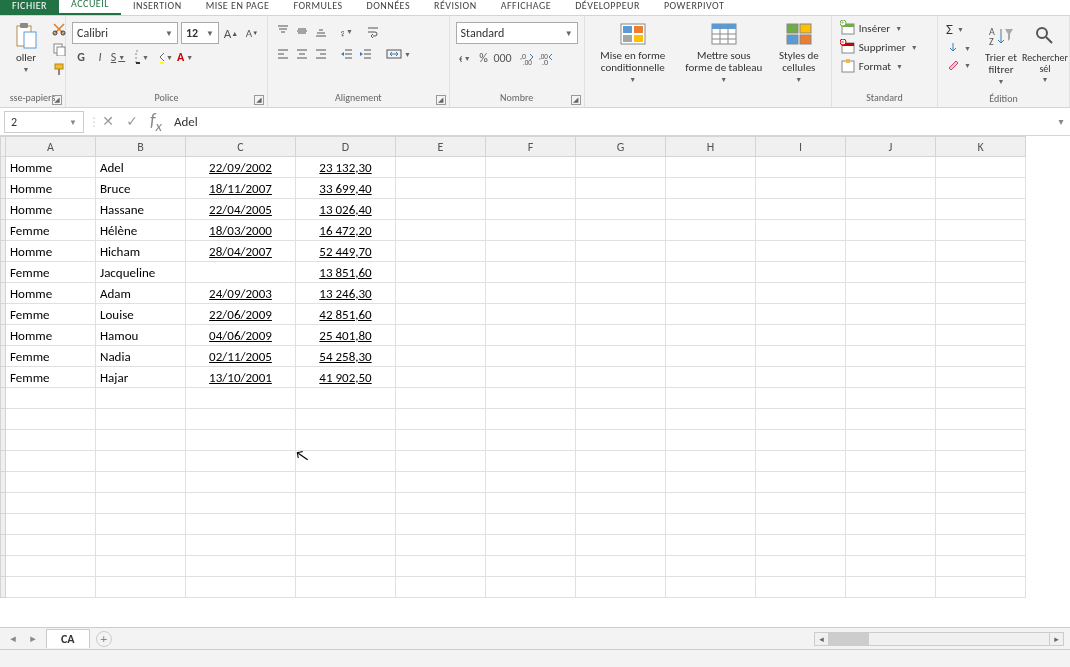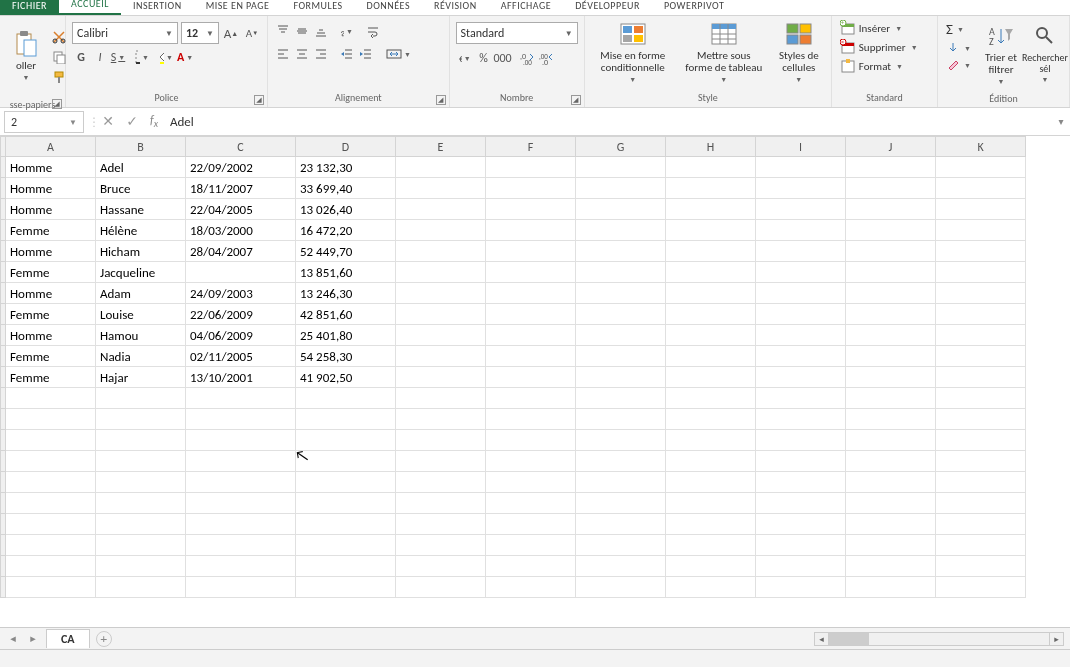--- a/index.html
+++ b/index.html
@@ -7,51 +7,51 @@
 
     
     .menu-tabs { height: 16px; background: #fff; display: flex; align-items: flex-end; border-bottom: 1px solid #d4d4d4; padding-left: 0; font-size: 10px; overflow: hidden; }
     .menu-tab { padding: 2px 12px 3px; text-transform: uppercase; color: #444; letter-spacing: 0.5px; }
     .menu-tab.file { background: #217346; color: #fff; }
     .menu-tab.active { color: #217346; border-bottom: 2px solid #217346; }
 
     
     .ribbon { height: 92px; background: #f3f3f3; border-bottom: 1px solid #d4d4d4; display: flex; }
     .ribbon-group { border-right: 1px solid #e1e1e1; display: flex; flex-direction: column; position: relative; }
-    .ribbon-group-body { flex: 1; display: flex; align-items: flex-start; padding: 12px 6px; }
+    .ribbon-group-body { flex: 1; display: flex; align-items: flex-start; padding: 4px 6px; }
     .ribbon-group-label { height: 16px; font-size: 10px; color: #666; text-align: center; position: relative; }
     .dlg-launcher { position: absolute; right: 3px; bottom: 2px; width: 10px; height: 10px; border: 1px solid #999; font-size: 7px; line-height: 8px; text-align: center; color: #666; }
 
     .big-btn { display: flex; flex-direction: column; align-items: center; justify-content: center; padding: 2px 6px; gap: 2px; font-size: 11px; color: #333; text-align: center; line-height: 1.1; }
     .big-btn .ic { width: 28px; height: 28px; display:flex; align-items:center; justify-content:center; }
 
     .col-stack { display: flex; flex-direction: column; gap: 2px; padding: 0 4px; }
     .mini { width: 18px; height: 18px; display: inline-flex; align-items:center; justify-content:center; font-size: 12px; color: #555; border: 1px solid transparent; }
     .combo { background: #fff; border: 1px solid #ababab; height: 22px; display: flex; align-items: center; padding: 0 4px; font-size: 12px; }
     .combo .dd { margin-left: auto; font-size: 8px; color: #666; padding-left: 5px;}
     .btn-row { display: flex; gap: 1px; }
 
     
     .fx-row { height: 28px; border-bottom: 1px solid #d4d4d4; display: flex; align-items: center; background:#fff;}
     .name-box { width: 80px; height: 22px; border: 1px solid #ccc; margin: 0 4px; display: flex; align-items: center; padding: 0 6px; font-size: 12px;}
     .name-box .dd { margin-left:auto; font-size:8px; color:#888; }
     .fx-sep { width: 8px; color: #ccc; text-align:center; }
     .fx-btn { width: 24px; height: 22px; display:inline-flex; align-items:center; justify-content:center; color:#999; font-size: 14px; }
-    .fx-label { font-style: italic; color:#888; font-size: 12px; margin: 0 6px;}
+    .fx-label { font-style: italic; color:#888; font-size: 18px; margin: 0 6px;}
     .fx-input { flex:1; height: 20px; padding: 0 6px; font-size: 13px; border:none; outline:none; color:#333;}
     .fx-expand { width: 18px; color:#888; font-size: 10px; text-align:center;}
 
     
     .grid-wrap { position: relative; height: 490px; overflow: hidden; }
     table.sheet { border-collapse: collapse; table-layout: fixed; }
     .col-hdr td { background: #f0f0f0; border: 1px solid #d4d4d4; height: 20px; font-size: 12px; text-align:center; color:#555; font-weight: normal; }
     .col-hdr td:first-child { width: 5px; padding:0; }
     .row-hdr { background: #f0f0f0; border: 1px solid #d4d4d4; width: 5px; font-size: 10px; text-align:center; color:#555; padding: 0; }
     td.cell { border: 1px solid #e0e0e0; height: 21px; padding: 0 4px; font-size: 13px; font-family: Calibri, sans-serif; color: #000; white-space:nowrap; overflow:hidden; }
-    td.cell.r { text-align: left; }
+    td.cell.r { text-align: center; text-decoration: underline; }
     tr.data-row td.cell { }
 
     
     .sheet-tabs { position: absolute; bottom: 18px; left:0; right:0; height: 22px; border-top: 1px solid #ccc; background: #f3f3f3; display: flex; align-items: center; padding: 0 6px; gap: 6px; font-size: 11px;}
     .nav-arrow { width: 14px; text-align:center; color:#888; }
     .tab { background:#fff; border: 1px solid #ccc; border-bottom: none; padding: 2px 14px; font-weight: bold; font-size: 12px;}
     .tab-add { width: 16px; height:16px; border:1px solid #ccc; border-radius: 50%; text-align:center; line-height:14px; color:#888; font-size:13px;}
     .hscroll { margin-left: auto; width: 250px; height: 14px; background: #f0f0f0; border: 1px solid #ccc; position: relative; }
     .hscroll .thumb { position:absolute; left:14px; top:0; bottom:0; width: 40px; background:#cdcdcd;}
     .hscroll .ar { position:absolute; top:0; bottom:0; width:14px; text-align:center; font-size:9px; line-height:12px; color:#666;}
@@ -330,21 +330,20 @@
               <rect x="2" y="2" width="11" height="9" fill="#70ad47" stroke="#888"></rect>
               <rect x="15" y="2" width="11" height="9" fill="#ffc000" stroke="#888"></rect>
               <rect x="2" y="13" width="11" height="9" fill="#5b9bd5" stroke="#888"></rect>
               <rect x="15" y="13" width="11" height="9" fill="#ed7d31" stroke="#888"></rect>
             </svg>
           </span>
         <span>Styles de cellules</span>
           <span class="drop">▼</span>
       </div>
     </div>
-    <div class="ribbon-group-label"><span>Style</span></div>
   </div>
 
   <div class="ribbon-group" style="width:110px;">
     <div class="ribbon-group-body" style="padding:4px;">
       <div class="col-stack" style="gap:3px;">
         <div style="display:flex;align-items:center;gap:3px;">
             <svg width="16" height="16">
               <rect x="2" y="4" width="12" height="10" fill="#fff" stroke="#888"></rect>
               <rect x="2" y="4" width="12" height="3" fill="#70ad47"></rect>
               <circle cx="3" cy="3" r="3" fill="#fff" stroke="#70ad47"></circle>

